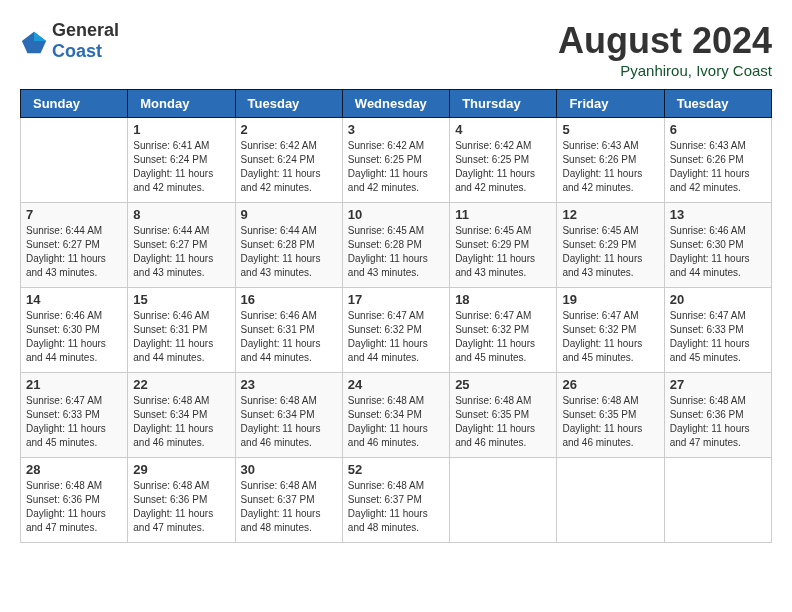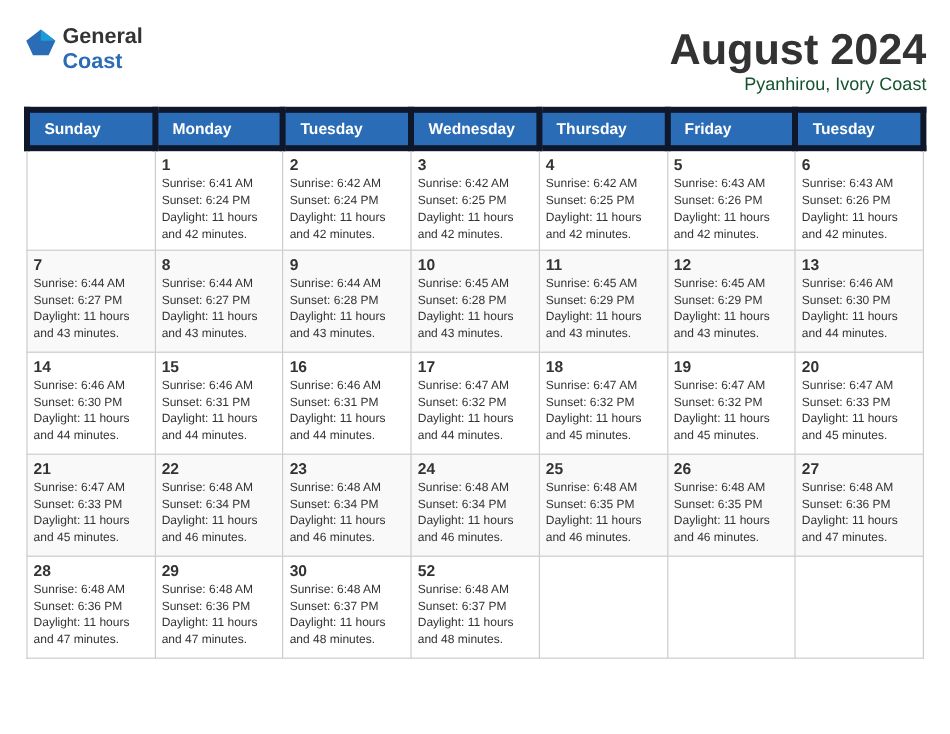--- a/index.html
+++ b/index.html
@@ -11,20 +11,21 @@
       padding: 20px;
     }
     .header {
       display: flex;
       justify-content: space-between;
       align-items: flex-start;
       margin-bottom: 10px;
     }
     .logo {
       display: flex;
+      align-items: center;
       gap: 4px;
     }
     .logo-text-general {
       font-size: 18px;
       font-weight: bold;
       color: #333;
     }
     .logo-text-blue {
       font-size: 18px;
       font-weight: bold;
@@ -51,21 +52,21 @@
       border-collapse: collapse;
       font-size: 11px;
     }
     thead tr th {
       background-color: #2a6cb5;
       color: #fff;
       padding: 6px 12px;
       text-align: left;
       font-size: 13px;
       font-weight: bold;
-      border: 5px solid #0f172a;
+      border: 1px solid #0f172a;
     }
     tbody tr td {
       border: 1px solid #ccc;
       padding: 4px 5px;
       vertical-align: top;
       width: calc(100% / 7);
       min-height: 80px;
       height: 85px;
     }
     .day-number {

